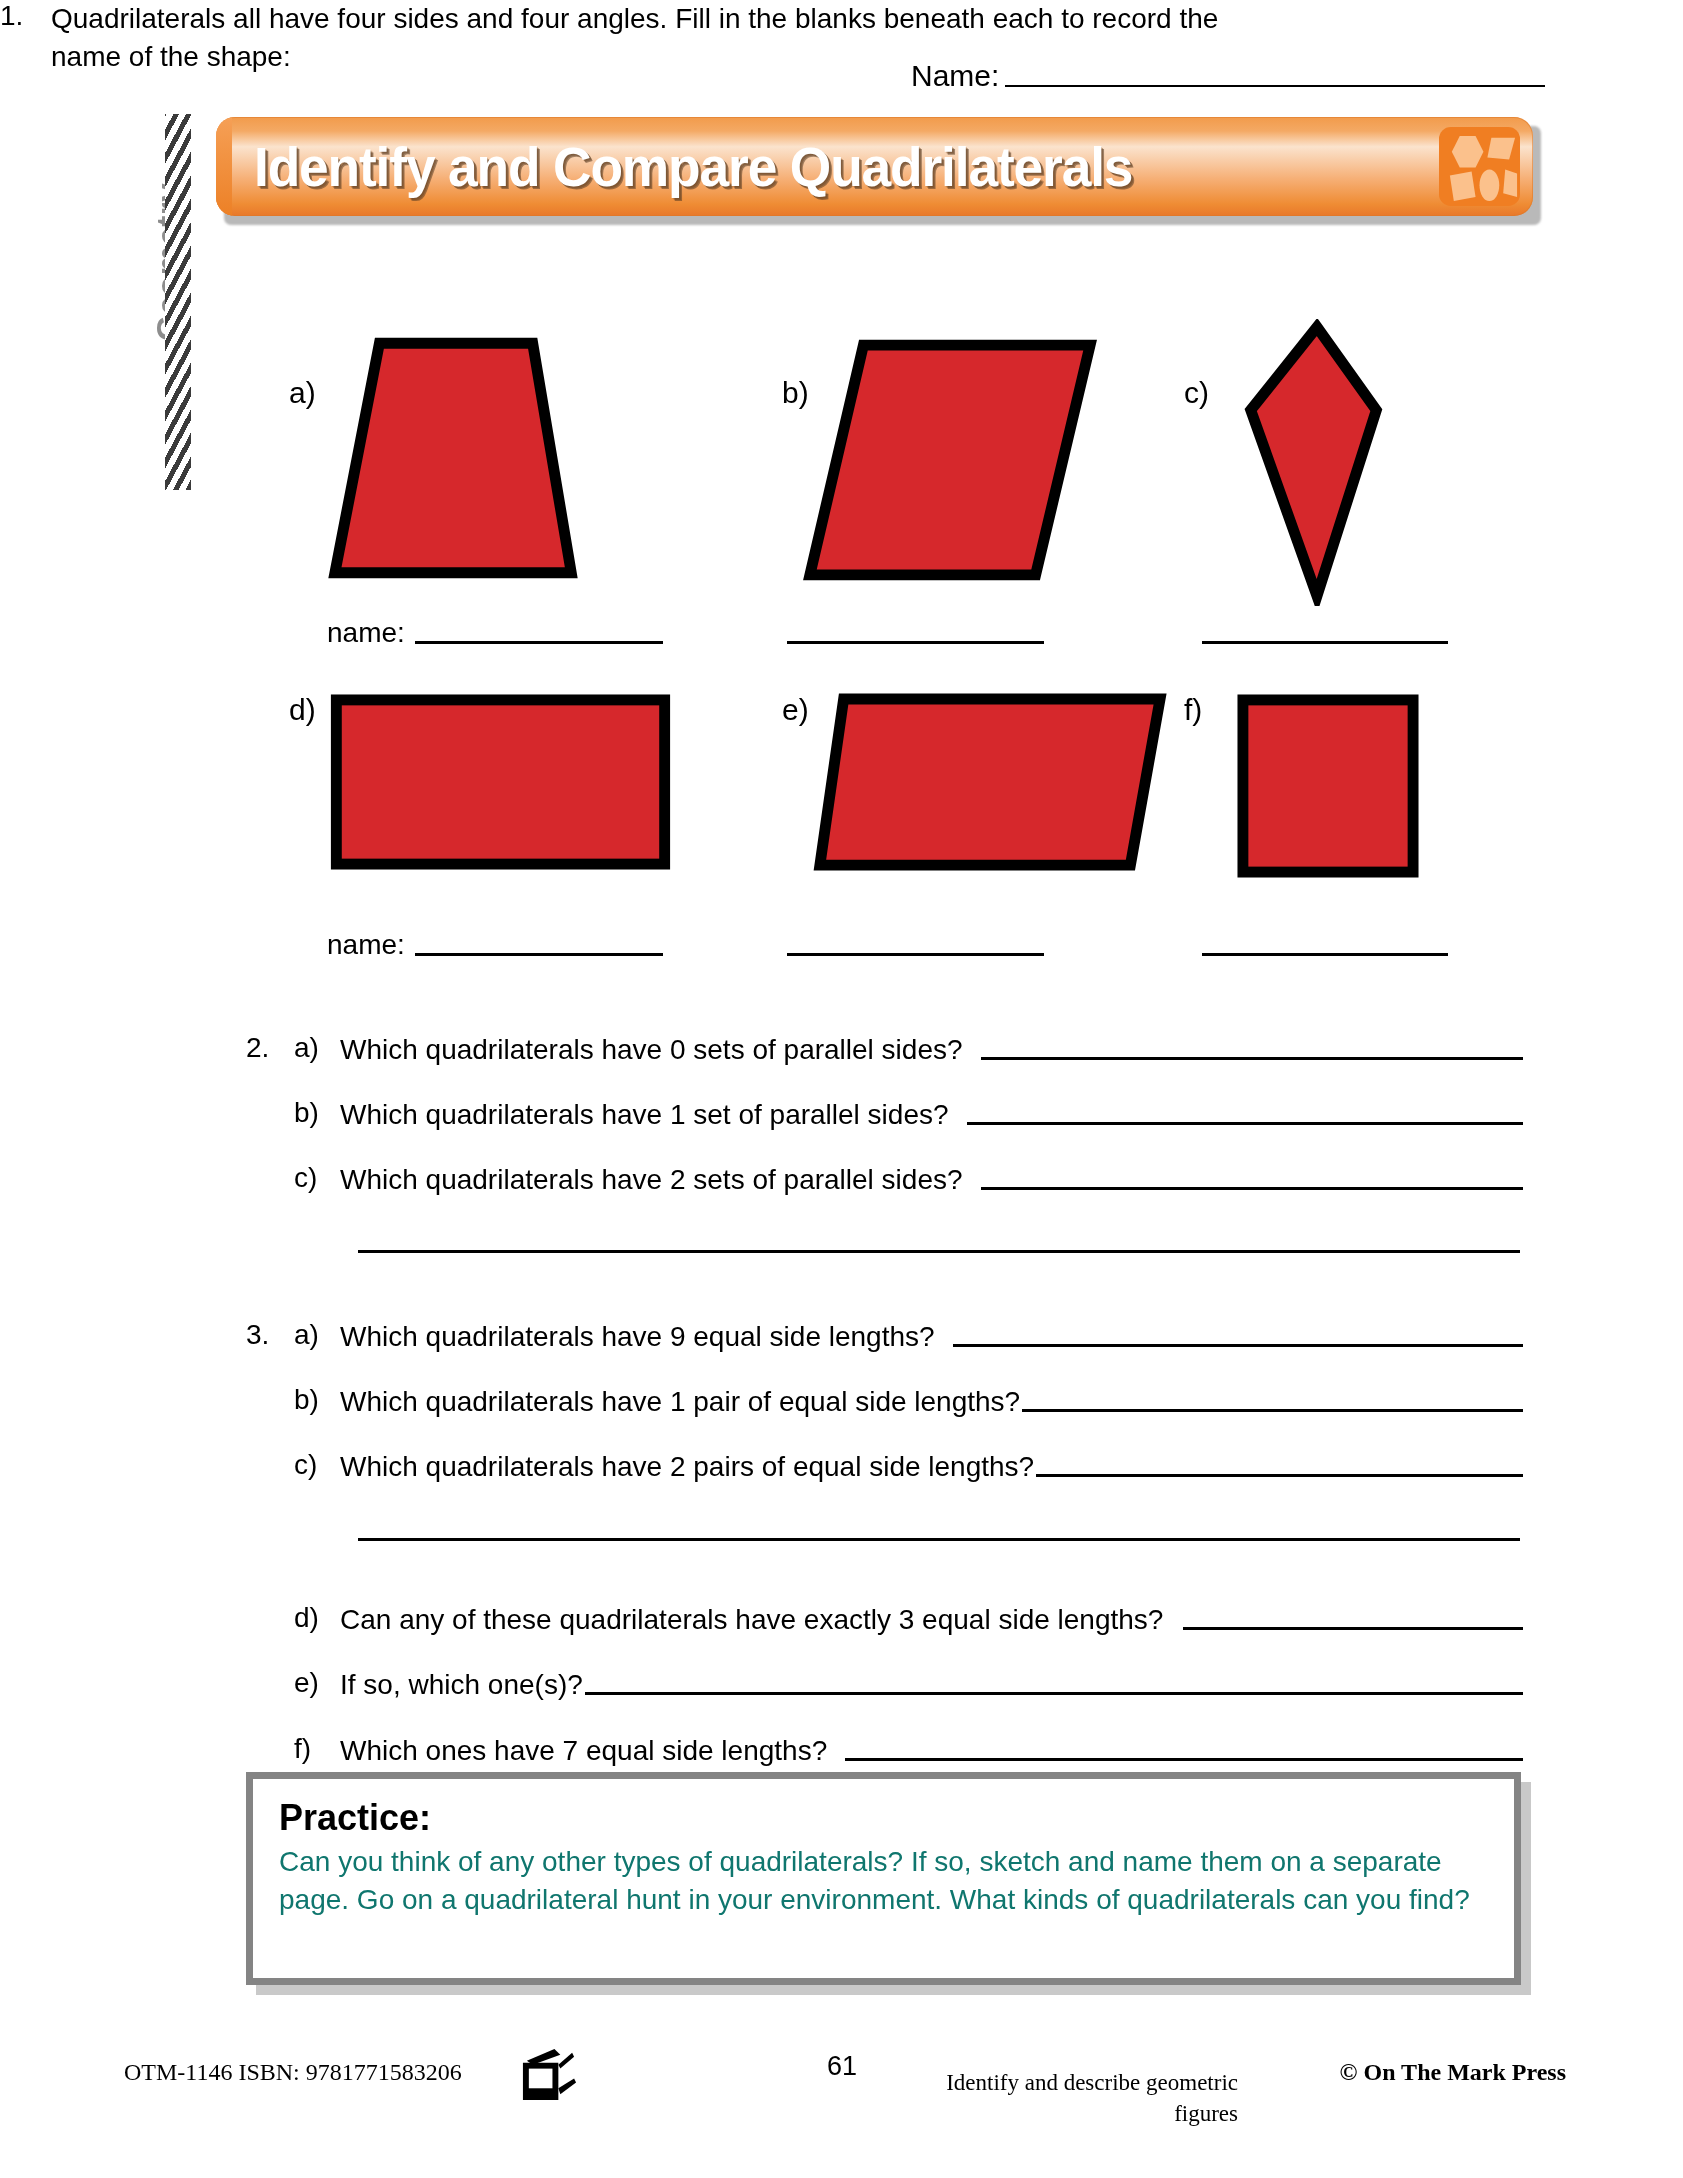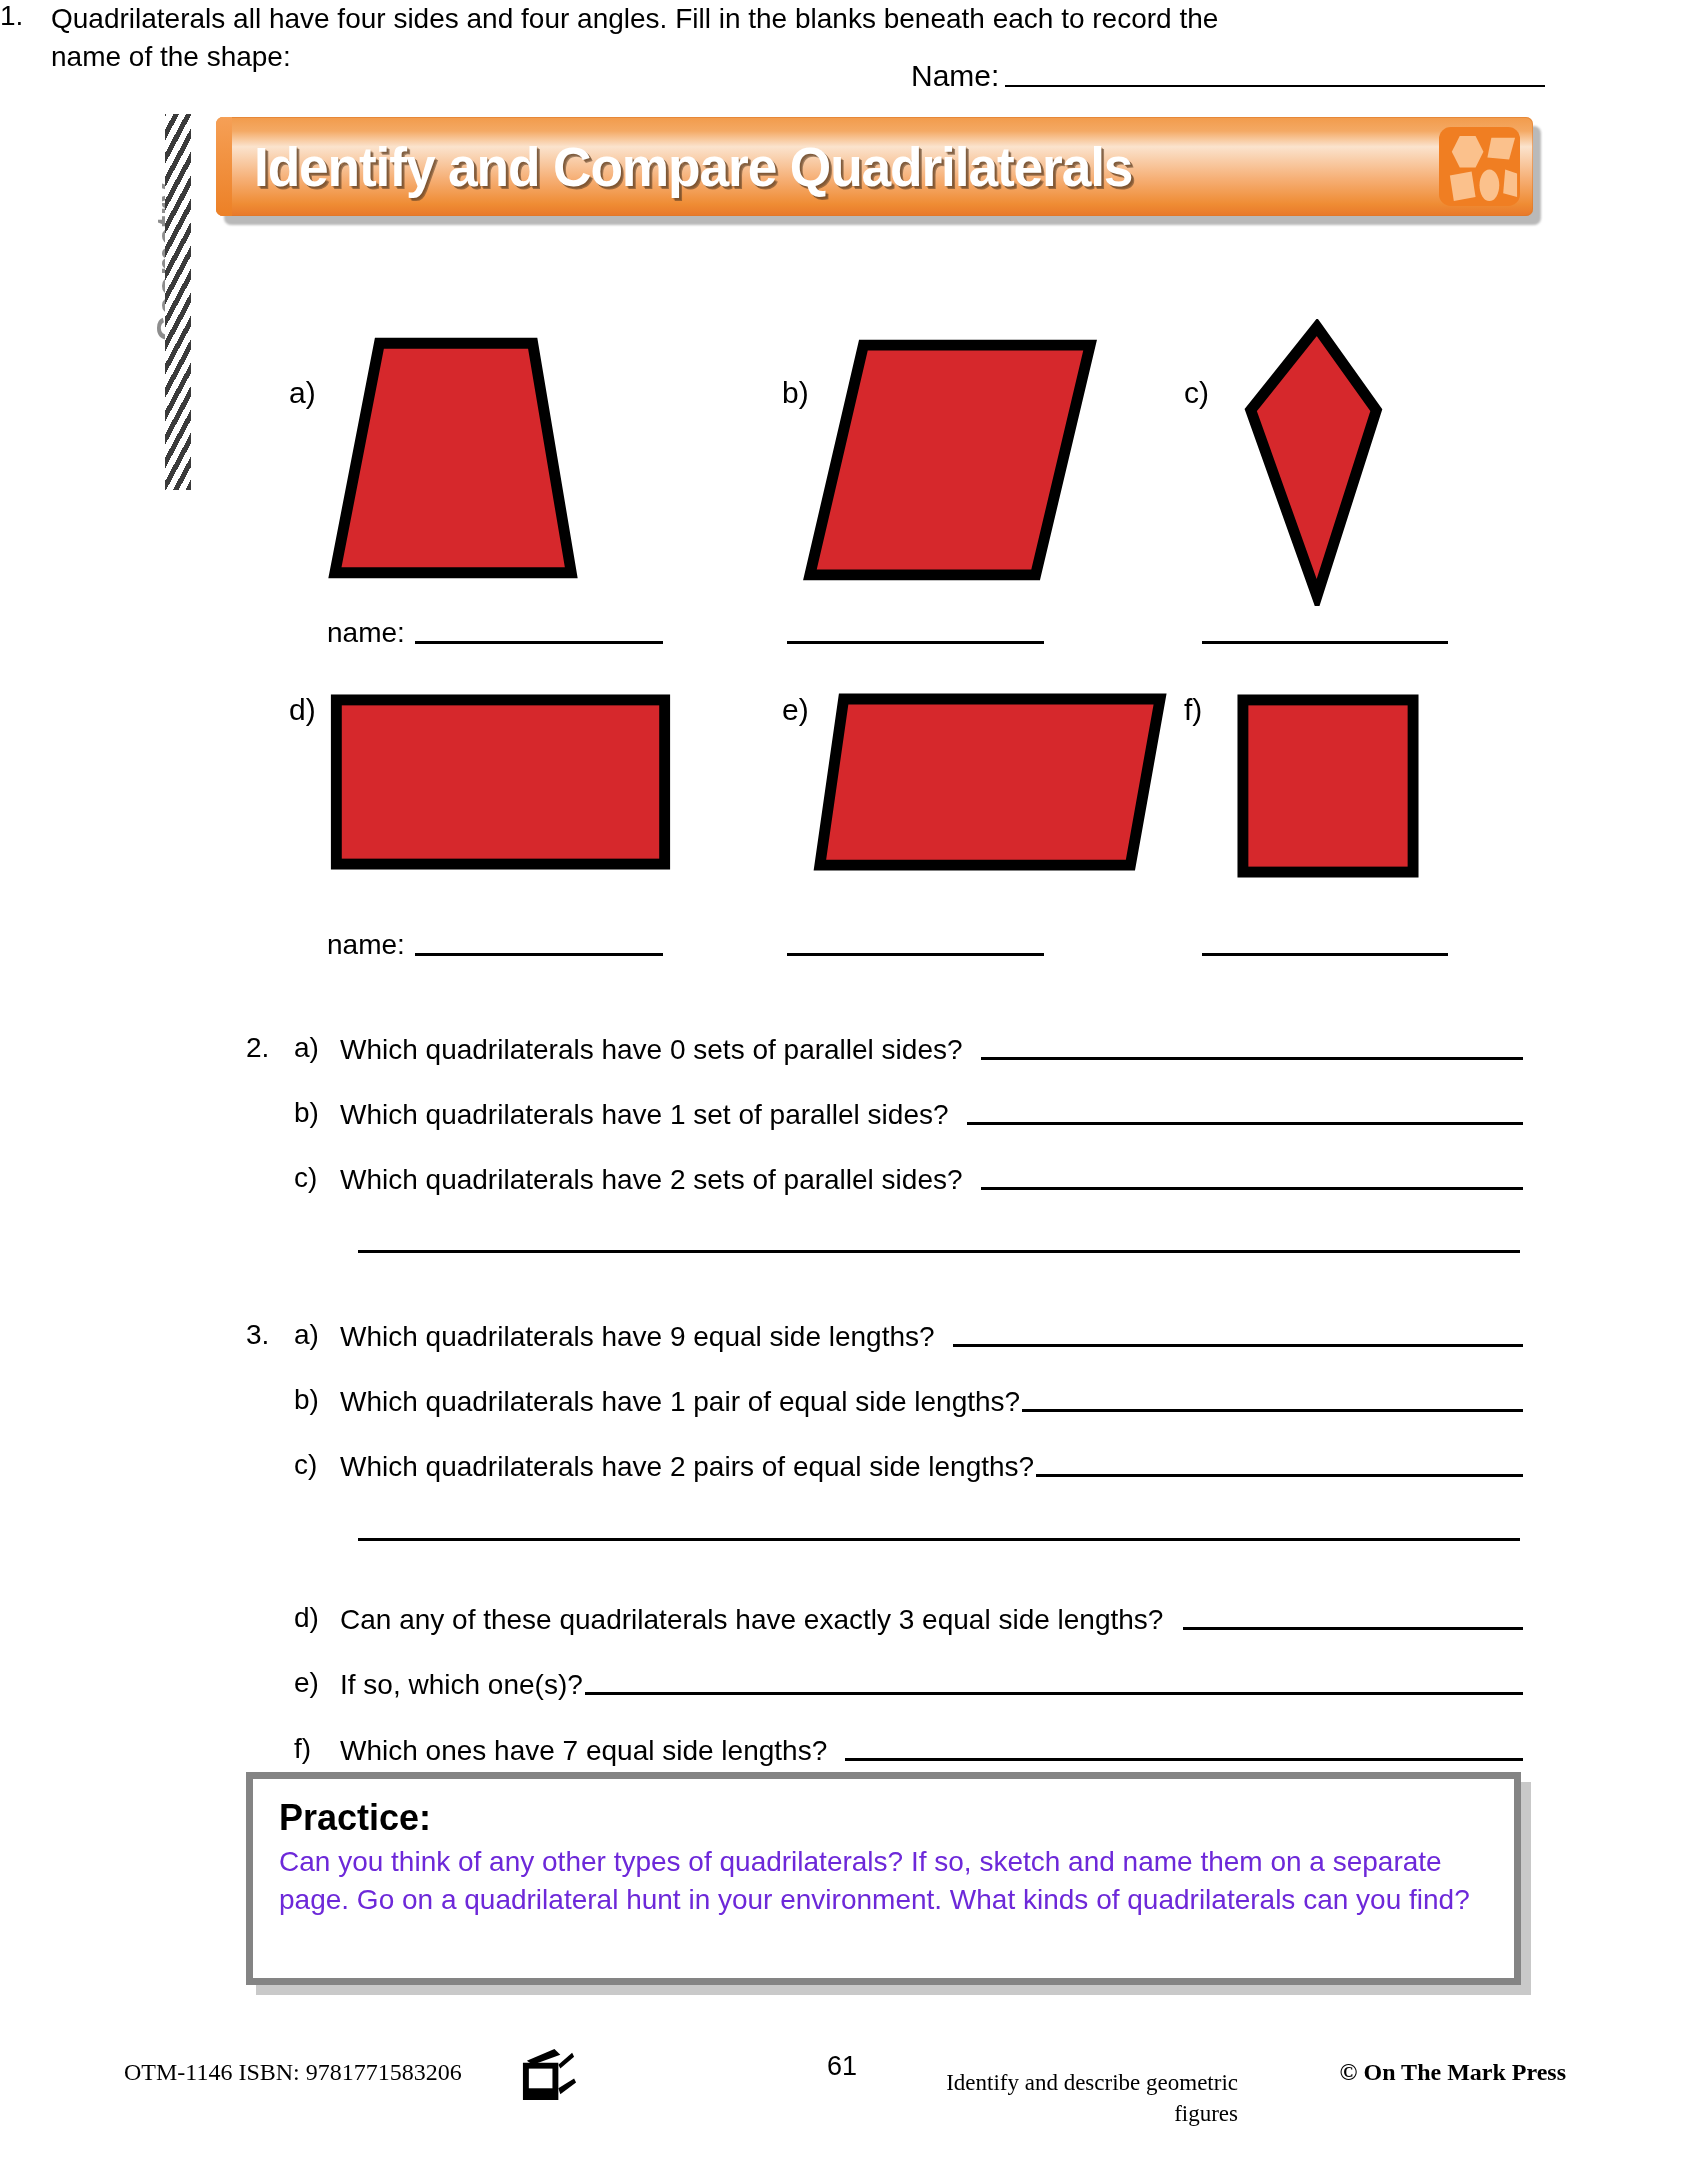--- a/index.html
+++ b/index.html
@@ -41,21 +41,21 @@
   }
 
   
   .banner-wrap{position:absolute;left:216px;top:117px;width:1317px;height:99px;}
   .banner-shadow{
     position:absolute;left:8px;top:9px;width:100%;height:100%;
     background:#b9b9b9;border-radius:7px;filter:blur(1px);
   }
   .banner{
     position:absolute;left:0;top:0;width:100%;height:100%;
-    border-radius:7px;
+    border-radius:19px;
     background:linear-gradient(to bottom,
       #f29b4b 0%, #f4a964 14%, #fbe3cd 30%,
       #f6b077 62%, #ef8c34 88%, #e8782a 100%);
     box-shadow:inset 0 0 0 1px rgba(220,120,40,.55);
     overflow:hidden;
   }
   .banner .leftcap{
     position:absolute;left:0;top:-4px;width:16px;height:107px;
     background:linear-gradient(to bottom,#f7a košík 0%,#ef8b33 100%);
     background:linear-gradient(to bottom,#f6a158 0%,#ec7f24 100%);
@@ -105,21 +105,21 @@
     background:#c9c9c9;
   }
   .practice{
     position:absolute;left:0;top:0;width:100%;height:100%;
     background:#fff;border:7px solid #848484;box-sizing:border-box;
   }
   .practice h3{
     margin:18px 0 4px 26px;font-size:36px;font-weight:bold;color:#000;
   }
   .practice p{
-    margin:0 26px 0 26px;font-size:28px;line-height:1.36;color:#6d28d9;
+    margin:0 26px 0 26px;font-size:28px;line-height:1.36;color:#0f766e;
   }
 
   
   .footer{position:absolute;left:0;top:2047px;width:1683px;height:109px;color:#000;}
   .footer .fleft{
     position:absolute;left:124px;top:12px;
     font-family:"Liberation Serif", serif;font-size:24px;
   }
   .book-icon{position:absolute;left:515px;top:-2px;width:69px;height:61px;}
   .footer .pageno{

